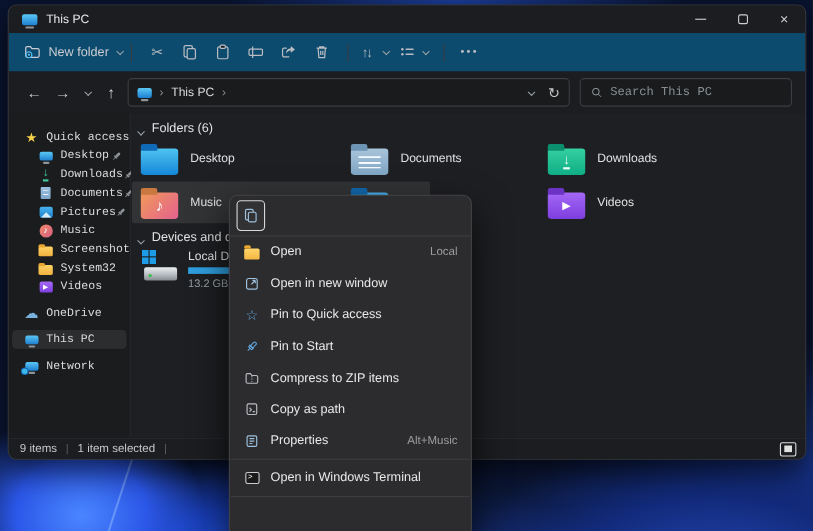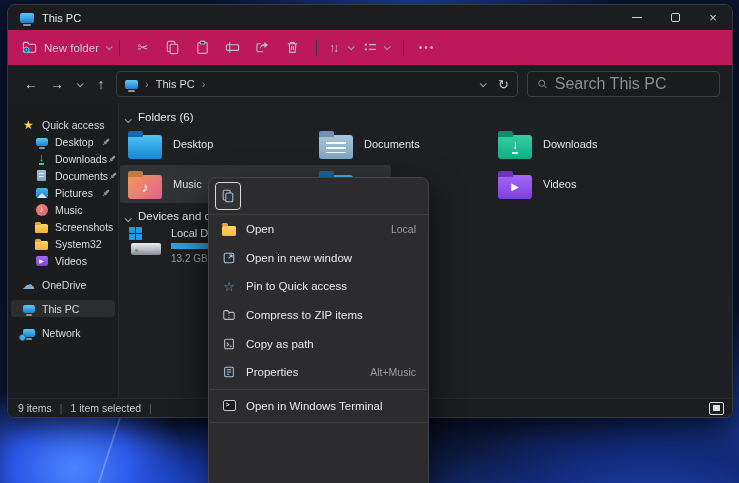--- a/index.html
+++ b/index.html
@@ -34,21 +34,21 @@
   .wc-min-bar { width:10px; height:1px; background:#cfcfcf; display:inline-block; }
   .wc-max-box { width:9px; height:9px; border:1px solid #cfcfcf; border-radius:2px; display:inline-block; }
 
   
   .monitor { position:relative; width:14px; height:10px; border-radius:2px;
     background:linear-gradient(180deg,#5ac8f5,#1e7fd0); display:inline-block; flex:none; }
   .monitor::after { content:""; position:absolute; left:3px; right:3px; bottom:-3px; height:2px; background:#8f9499; border-radius:1px; }
   .monitor.sm { width:13px; height:9px; }
 
   
-  .toolbar { height:35px; flex:none; display:flex; align-items:center; padding:0 10px 0 14px; background:#be185d; }
+  .toolbar { height:35px; flex:none; display:flex; align-items:center; padding:0 10px 0 14px; background:#0c4a6e; }
   .tb-btn { display:flex; align-items:center; gap:7px; color:#c9ccd0; font-size:11.5px; cursor:default; }
   .tb-ic { display:flex; align-items:center; justify-content:center; width:30px; height:24px; color:#b9bdc2; }
   .tb-sep { width:1px; height:16px; background:#3a3d40; margin:0 8px; flex:none; }
   .glyph { font-size:13px; line-height:1; }
   .chev { width:6px; height:6px; border-right:1.4px solid #9aa0a6; border-bottom:1.4px solid #9aa0a6; transform:rotate(45deg) translateY(-1px); display:inline-block; flex:none; }
   .chev.tiny { width:5px; height:5px; }
   .sic { width:15px; height:15px; stroke:currentColor; fill:none; stroke-width:1.2; }
   .sort-g { font-size:12px; letter-spacing:-2px; color:#b9bdc2; }
   .more-dots { font-size:10px; letter-spacing:2px; color:#b9bdc2; }
 
@@ -57,32 +57,32 @@
   .nav-ic { width:26px; height:24px; display:flex; align-items:center; justify-content:center; color:#cfcfcf; font-size:14px; flex:none; }
   .nav-ic.dim { color:#8a8f94; }
   .addr-box { width:402px; height:26px; border:1px solid #3b3e42; border-radius:4px; background:#191b1d;
     display:flex; align-items:center; padding:0 8px; gap:7px; flex:none; margin-left:2px; }
   .crumb-sep { color:#8a8f94; font-size:11px; }
   .addr-loc { color:#dadada; font-size:11px; }
   .addr-box .spacer { flex:1; }
   .refresh { color:#c8c8c8; font-size:13px; }
   .search-box { flex:1; height:26px; border:1px solid #3b3e42; border-radius:4px; background:#191b1d;
     display:flex; align-items:center; padding:0 9px; gap:7px; margin-left:9px; }
-  .search-box input { background:transparent; border:none; outline:none; color:#d0d0d0; font-size:16px; width:100%; font-family:Liberation Sans, sans-serif; }
+  .search-box input { background:transparent; border:none; outline:none; color:#d0d0d0; font-size:11px; width:100%; font-family:Liberation Mono, monospace; }
   .search-box input::placeholder { color:#8a8f94; }
 
   
   .body { flex:1; display:flex; min-height:0; }
   .sidebar { width:111px; flex:none; padding-top:13px; border-right:1px solid #26282b; background:#1a1c1e; }
   .side-item { height:17px; display:flex; align-items:center; padding-left:26px; cursor:default; }
   .side-item.top { padding-left:13px; }
   .side-item.gap { margin-top:7px; }
   .side-item.selected { background:rgba(255,255,255,.08); border-radius:4px; margin-left:3px; margin-right:3px; padding-left:10px; }
   .si-icon { width:15px; display:flex; align-items:center; justify-content:center; flex:none; }
-  .si-label { font-size:10.5px; color:#dcdcdc; margin-left:6px; white-space:nowrap; }
+  .si-label { font-size:10.5px; color:#dcdcdc; margin-left:6px; white-space:nowrap;font-family:Liberation Mono, monospace; }
   .pin { width:10px; height:10px; margin-left:auto; margin-right:7px; flex:none; }
   .star { color:#f8d24a; font-size:12px; line-height:1; }
   .cloud { color:#7ab0dc; font-size:13px; line-height:1; }
   .dl-arrow { color:#3fc89a; font-size:11px; font-weight:bold; border-bottom:2px solid #3fc89a; line-height:1; padding-bottom:0px; }
   .doc-page { width:9px; height:11px; background:linear-gradient(180deg,#9cc0dd,#7ea7cc); border-radius:1px; position:relative; }
   .doc-page::after { content:""; position:absolute; left:2px; right:2px; top:3px; height:6px;
      background:repeating-linear-gradient(180deg,#eef 0 1px, transparent 1px 3px); }
   .pic-ic { width:12px; height:10px; border-radius:2px; background:linear-gradient(180deg,#49b1ec,#1d82cf); position:relative; overflow:hidden; }
   .pic-ic::after { content:""; position:absolute; bottom:0; left:1px; border-left:5px solid transparent; border-right:5px solid transparent; border-bottom:5px solid #d8ecf8; }
   .music-circle { width:12px; height:12px; border-radius:50%; background:linear-gradient(135deg,#ef8a6a,#d85f7f); color:#fff; font-size:8px; display:flex; align-items:center; justify-content:center; }
@@ -473,20 +473,33 @@
       <span class="ctx-short"></span>
     </div>
     <div class="ctx-item">
       <span class="ctx-ic blue-ic">
           <span class="pinstar">☆</span>
         </span>
       <span class="ctx-label">Pin to Quick access</span>
       <span class="ctx-short"></span>
     </div>
     <div class="ctx-item">
+      <span class="ctx-ic blue-ic">
+          <svg viewBox="0 0 12 12" style="width:12px;height:12px;">
+            <g transform="rotate(45 6 6)" fill="none" stroke="currentColor" stroke-width="1">
+              <rect x="4.6" y="1" width="2.8" height="5.5" rx="1.2"></rect>
+              <path d="M3.8 6.5h4.4l-.5 1.8H4.3z"></path>
+              <path d="M6 8.3v3"></path>
+            </g>
+          </svg>
+        </span>
+      <span class="ctx-label">Pin to Start</span>
+      <span class="ctx-short"></span>
+    </div>
+    <div class="ctx-item">
       <span class="ctx-ic gray-ic">
           <svg class="sic" viewBox="0 0 16 16" style="width:14px;height:14px;">
             <path d="M2 4.5A1.5 1.5 0 0 1 3.5 3h3L8 5h4.5A1.5 1.5 0 0 1 14 6.5v5a1.5 1.5 0 0 1-1.5 1.5h-9A1.5 1.5 0 0 1 2 11.5z"></path>
             <path d="M8 5.8v1m0 1.4v1m0 1.4v1" stroke-dasharray="1.2 1.2"></path>
           </svg>
         </span>
       <span class="ctx-label">Compress to ZIP items</span>
       <span class="ctx-short"></span>
     </div>
     <div class="ctx-item">

